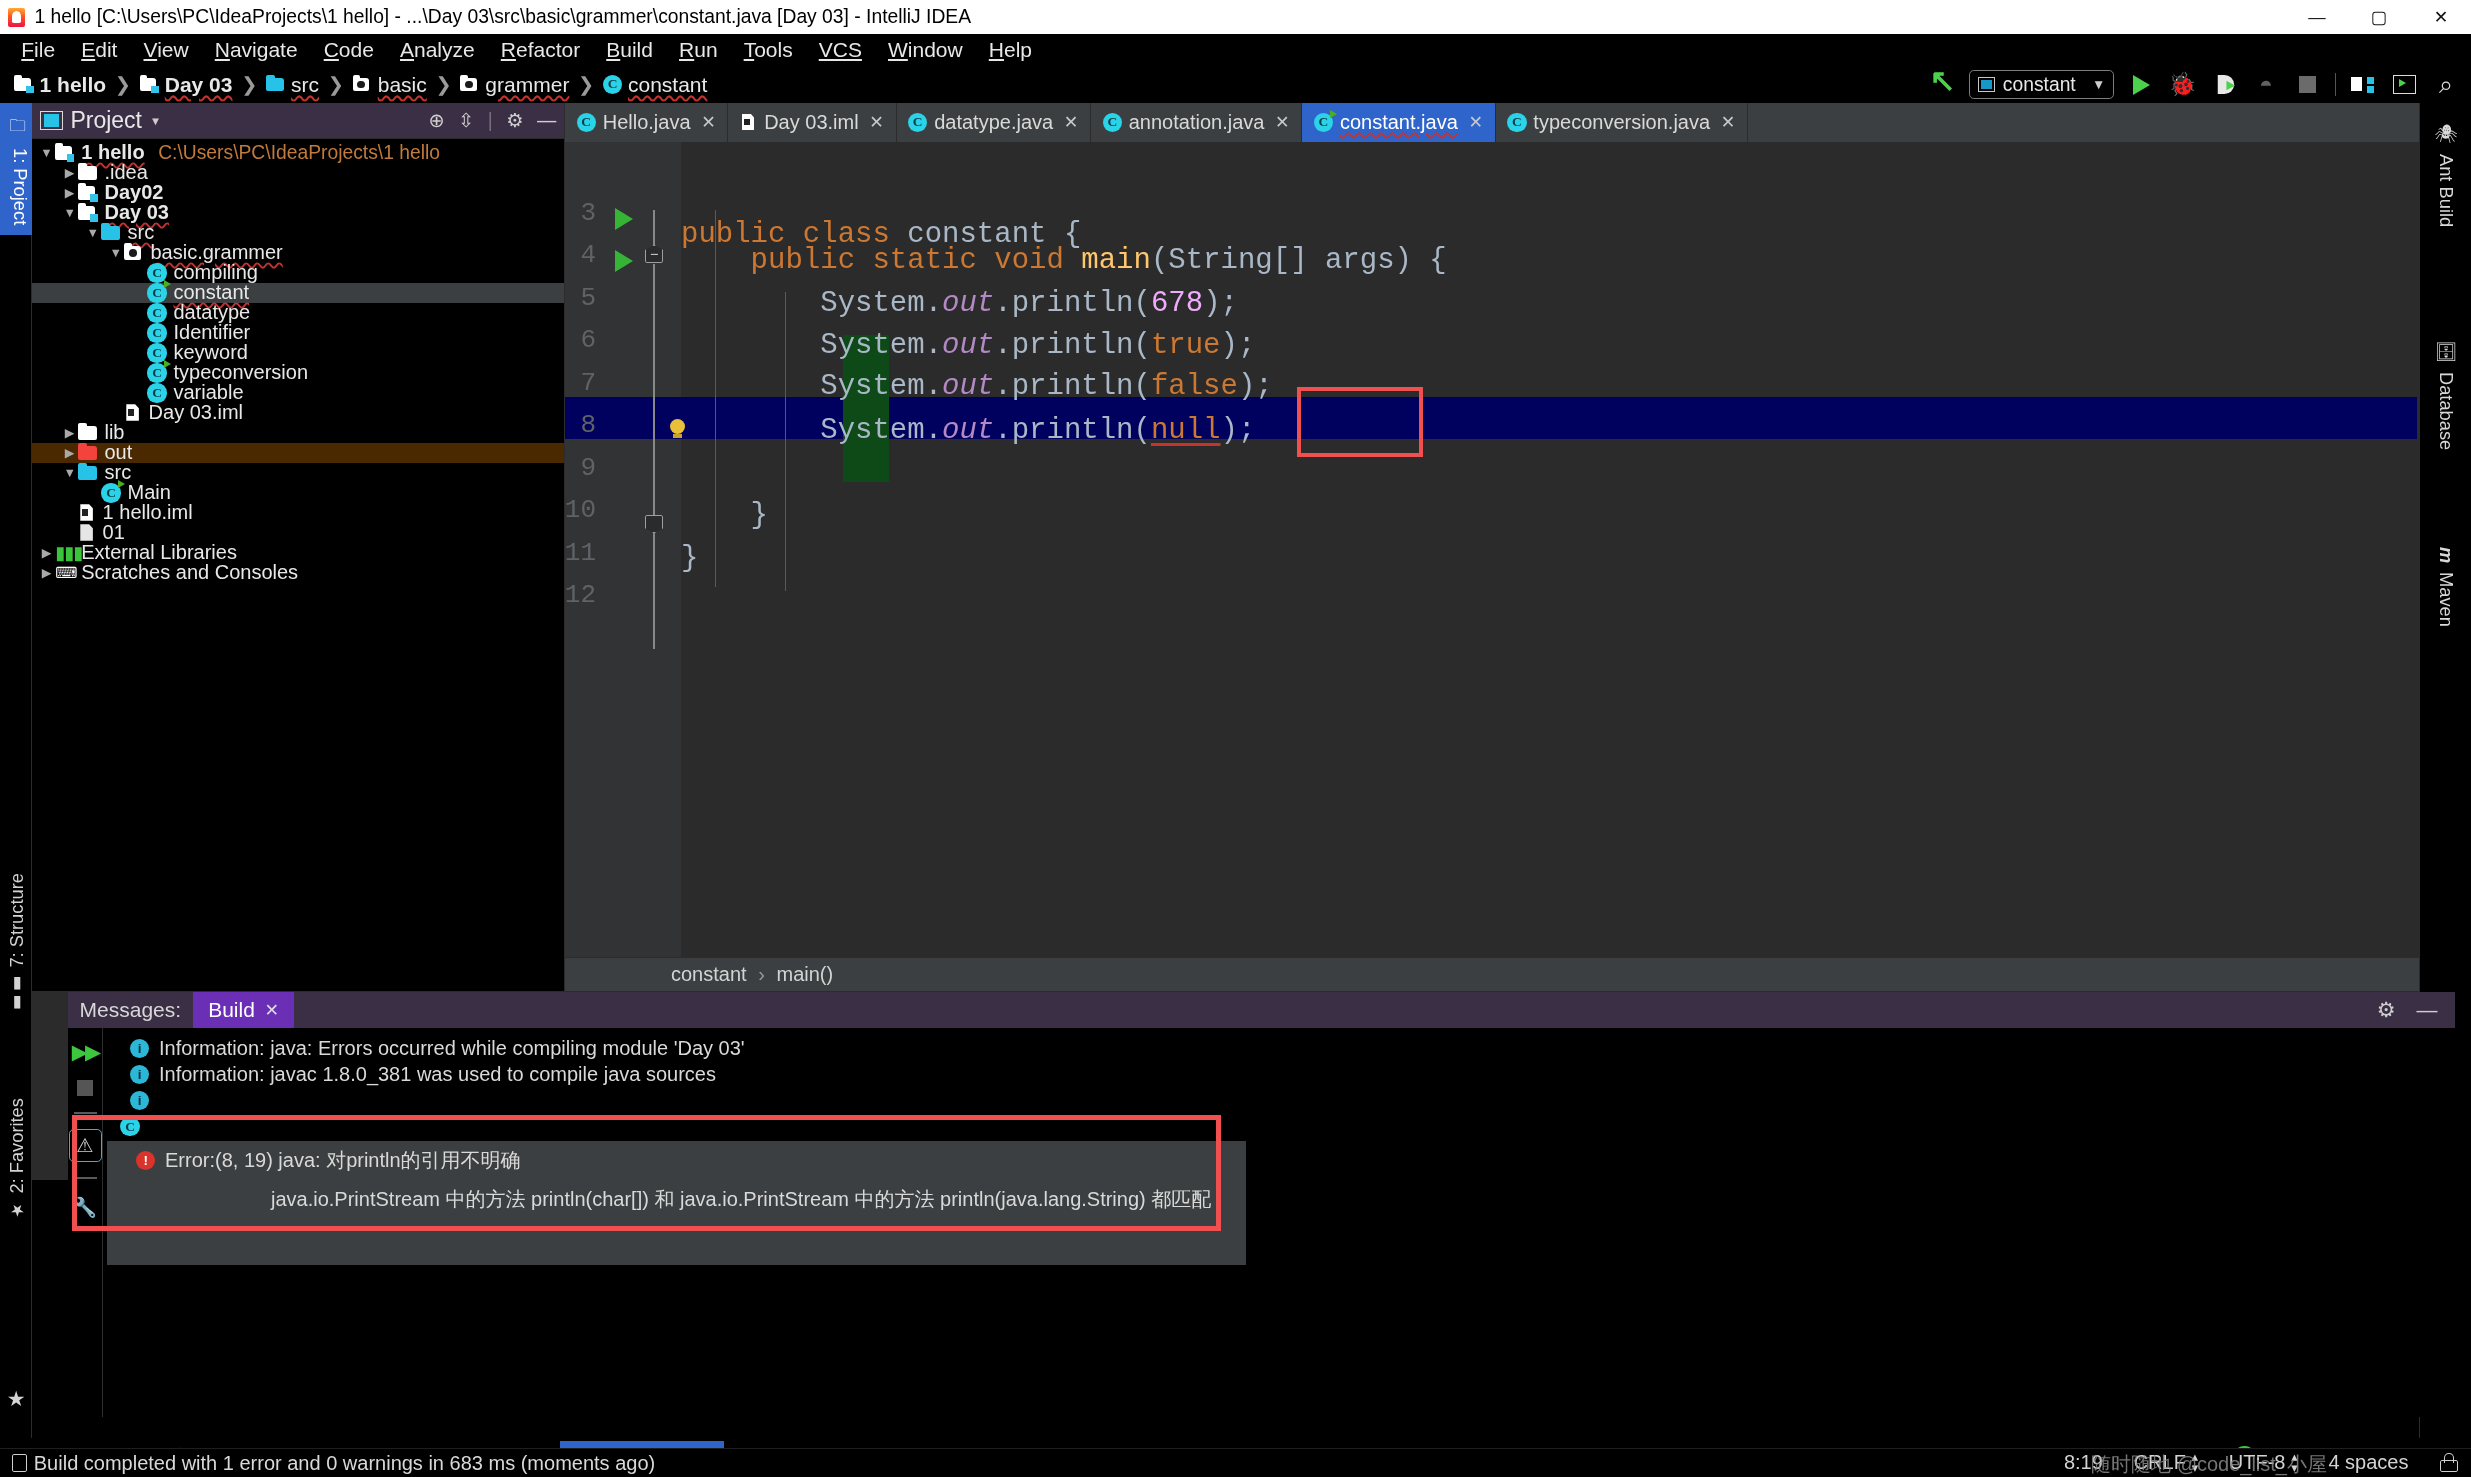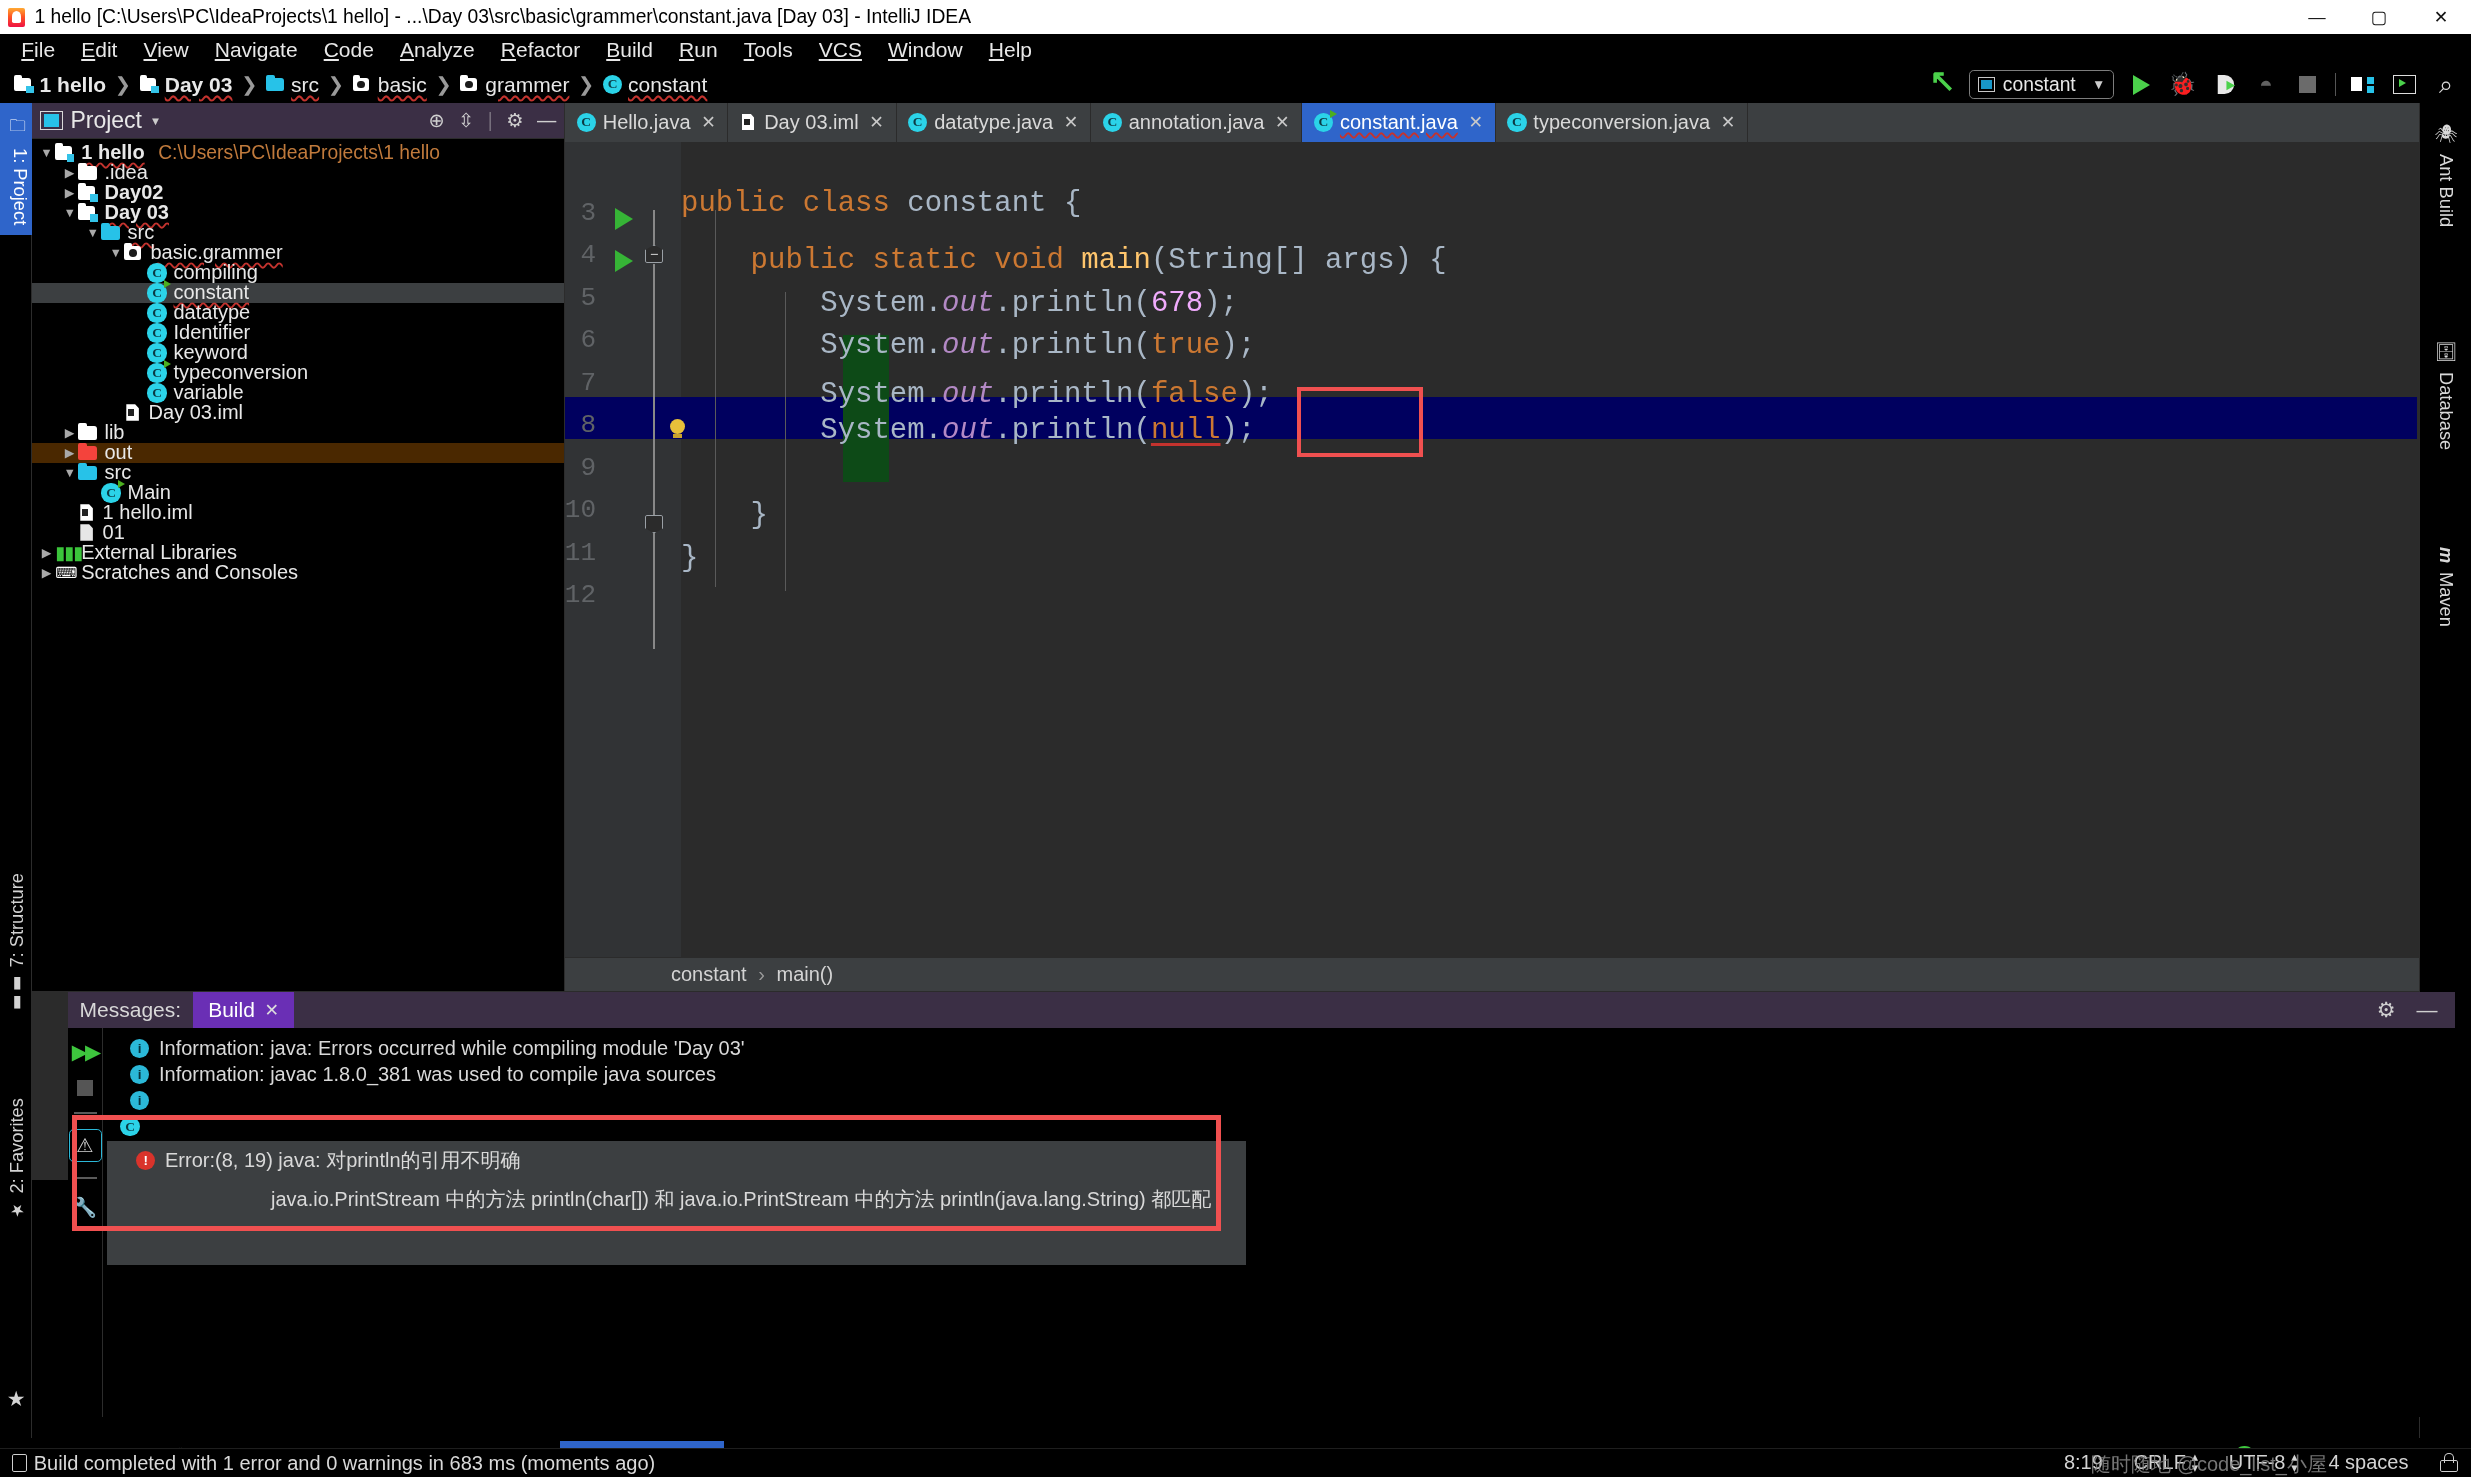--- a/index.html
+++ b/index.html
@@ -586,25 +586,25 @@
       <div class="indent-guide" style="left:150px; top:68px; height:377px;"></div>
       <div class="indent-guide" style="left:220px; top:150px; height:299px;"></div>
 
       <div class="fold-v" style="top:68px; height:37px;"></div>
       <div class="fold-box top" style="top:103px;">−</div>
       <div class="fold-v" style="top:122px; height:251px;"></div>
       <div class="fold-box bot" style="top:373px;"></div>
       <div class="fold-v" style="top:391px; height:116px;"></div>
 
       <div class="codelines" id="code-lines">
-          <div class="cline" style="top: 41px;"><span class="k-kw">public </span><span class="k-kw">class </span><span class="k-plain">constant</span><span class="k-plain"> {</span></div>
+          <div class="cline" style="top: 72px;"><span class="k-kw">public </span><span class="k-kw">class </span><span class="k-plain">constant</span><span class="k-plain"> {</span></div>
           <div class="cline" style="top: 98px;"><span class="k-kw">    public </span><span class="k-kw">static </span><span class="k-kw">void </span><span class="k-fn">main</span><span class="k-plain">(String[] args) {</span></div>
           <div class="cline" style="top: 141px;"><span class="k-plain">        System.</span><span class="k-static">out</span><span class="k-plain">.println(</span><span class="k-num">678</span><span class="k-plain">);</span></div>
           <div class="cline" style="top: 183px;"><span class="k-plain">        System.</span><span class="k-static">out</span><span class="k-plain">.println(</span><span class="k-kw">true</span><span class="k-plain">);</span></div>
-          <div class="cline" style="top: 232px; text-align: right;"><span class="k-plain">        System.</span><span class="k-static">out</span><span class="k-plain">.println(</span><span class="k-kw">false</span><span class="k-plain">);</span></div>
+          <div class="cline" style="top: 224px; text-align: right;"><span class="k-plain">        System.</span><span class="k-static">out</span><span class="k-plain">.println(</span><span class="k-kw">false</span><span class="k-plain">);</span></div>
           <div class="cline" style="top: 268px;"><span class="k-plain">        System.</span><span class="k-static">out</span><span class="k-plain">.println(</span><span class="k-kw errund">null</span><span class="k-plain">);</span></div>
           <div class="cline" style="top: 311px;"></div>
           <div class="cline" style="top: 353px;"><span class="k-plain">    }</span></div>
           <div class="cline" style="top: 396px;"><span class="k-plain">}</span></div>
           <div class="cline" style="top: 438px;"></div>
         </div>
 
       <div class="redbox" style="left:732px; top:245px; width:126px; height:70px;"></div>
     <div id="gutter-deco" style="position: absolute; left: 0px; top: 0px; width: 116px; height: 816px;">
           <div class="lnum" style="top: 56px;">3</div>

